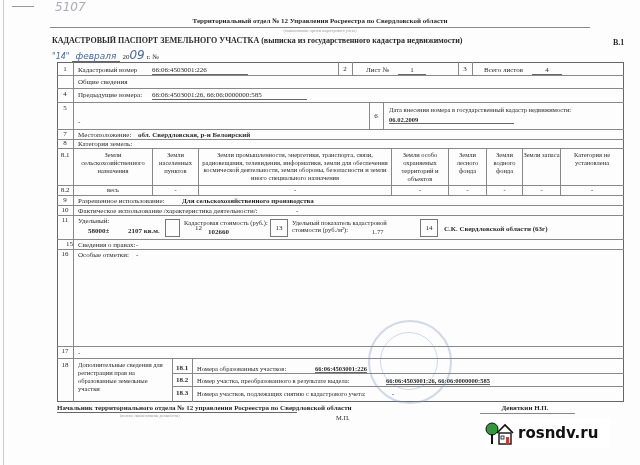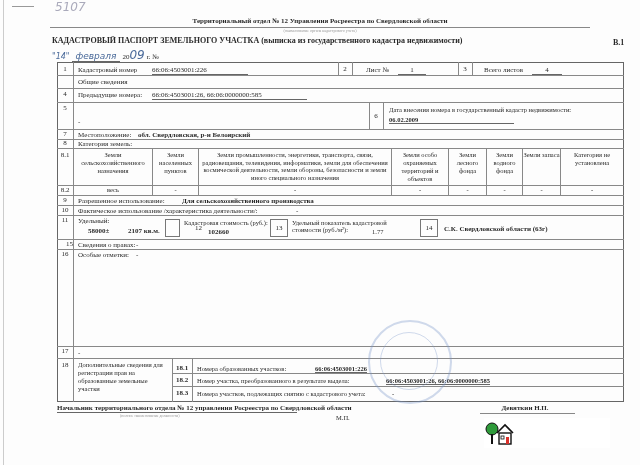--- a/index.html
+++ b/index.html
@@ -186,13 +186,14 @@
 
 <div class="logo" style="left:484px;top:418px;width:126px;height:30px;">
   <svg width="30" height="24" viewBox="0 0 30 24">
     <circle cx="8" cy="8" r="6" fill="#2e9a3a" stroke="#111" stroke-width="1"></circle>
     <rect x="7" y="13" width="2" height="10" fill="#111"></rect>
     <path d="M13 12 L21 4 L29 12" fill="none" stroke="#111" stroke-width="1.6"></path>
     <rect x="15" y="12" width="12" height="11" fill="#fff" stroke="#111" stroke-width="1.4"></rect>
     <rect x="17" y="15" width="3" height="3" fill="#fff" stroke="#111" stroke-width="0.8"></rect>
     <rect x="22" y="16" width="3" height="7" fill="#d9312b"></rect>
   </svg>
+  <span style="font-family:'DejaVu Sans',sans-serif;font-weight:bold;font-size:15px;color:#111;margin-left:4px;">rosndv.ru</span>
 </div>
 
 </body></html>

